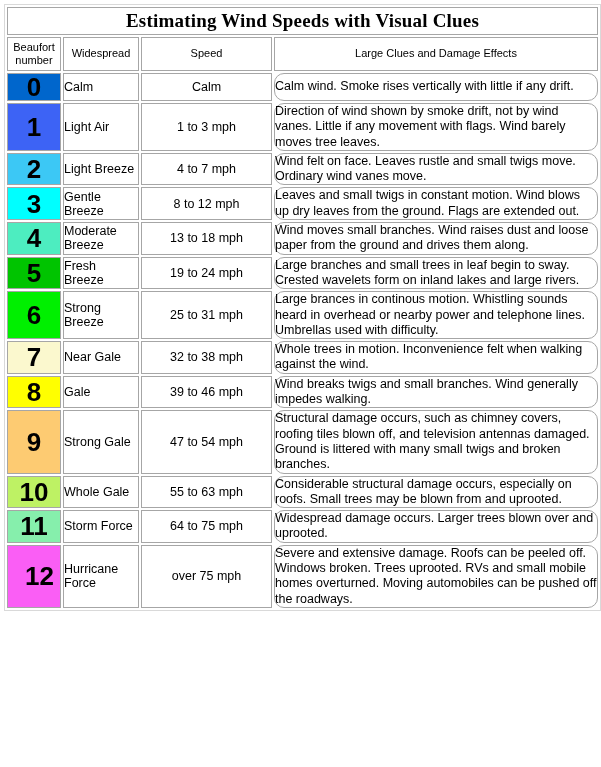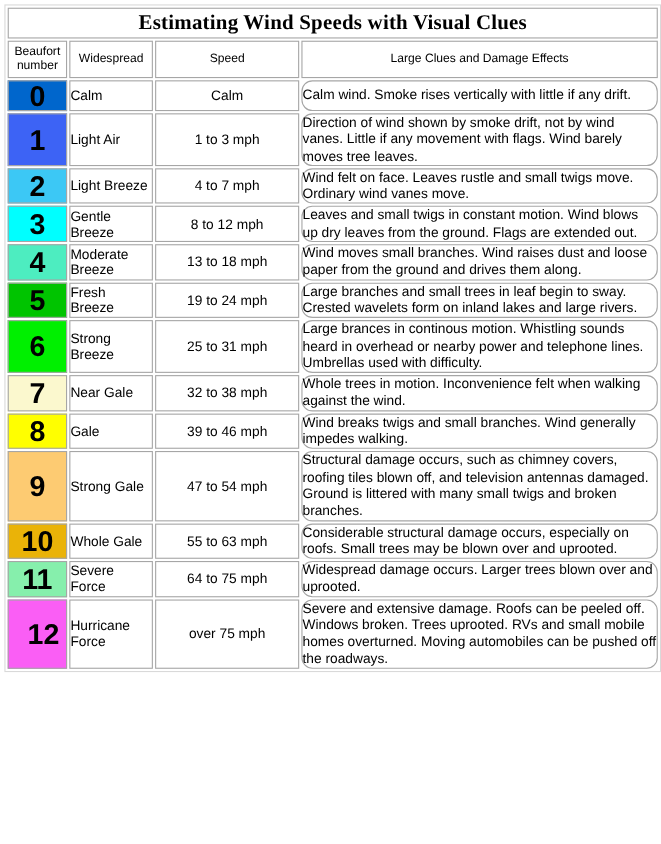--- a/index.html
+++ b/index.html
@@ -177,28 +177,28 @@
           <td class="speed">39 to 46 mph</td>
           <td class="clues">Wind breaks twigs and small branches. Wind generally impedes walking.</td>
         </tr>
         <tr>
           <td class="num" style="background: rgb(253, 203, 114);">9</td>
           <td class="desc">Strong Gale</td>
           <td class="speed">47 to 54 mph</td>
           <td class="clues">Structural damage occurs, such as chimney covers, roofing tiles blown off, and television antennas damaged. Ground is littered with many small twigs and broken branches.</td>
         </tr>
         <tr>
-          <td class="num" style="background: #eab308;">10</td>
+          <td class="num" style="background: #bef264;">10</td>
           <td class="desc">Whole Gale</td>
           <td class="speed">55 to 63 mph</td>
-          <td class="clues">Considerable structural damage occurs, especially on roofs. Small trees may be blown over and uprooted.</td>
+          <td class="clues">Considerable structural damage occurs, especially on roofs. Small trees may be blown from and uprooted.</td>
         </tr>
         <tr>
           <td class="num" style="background: #86efac;">11</td>
-          <td class="desc">Severe Force</td>
+          <td class="desc">Storm Force</td>
           <td class="speed">64 to 75 mph</td>
           <td class="clues">Widespread damage occurs. Larger trees blown over and uprooted.</td>
         </tr>
         <tr>
           <td class="num" style="background: rgb(250, 94, 245); padding-left: 11px;">12</td>
           <td class="desc">Hurricane Force</td>
           <td class="speed">over 75 mph</td>
           <td class="clues">Severe and extensive damage. Roofs can be peeled off. Windows broken. Trees uprooted. RVs and small mobile homes overturned. Moving automobiles can be pushed off the roadways.</td>
         </tr>
       </tbody>

